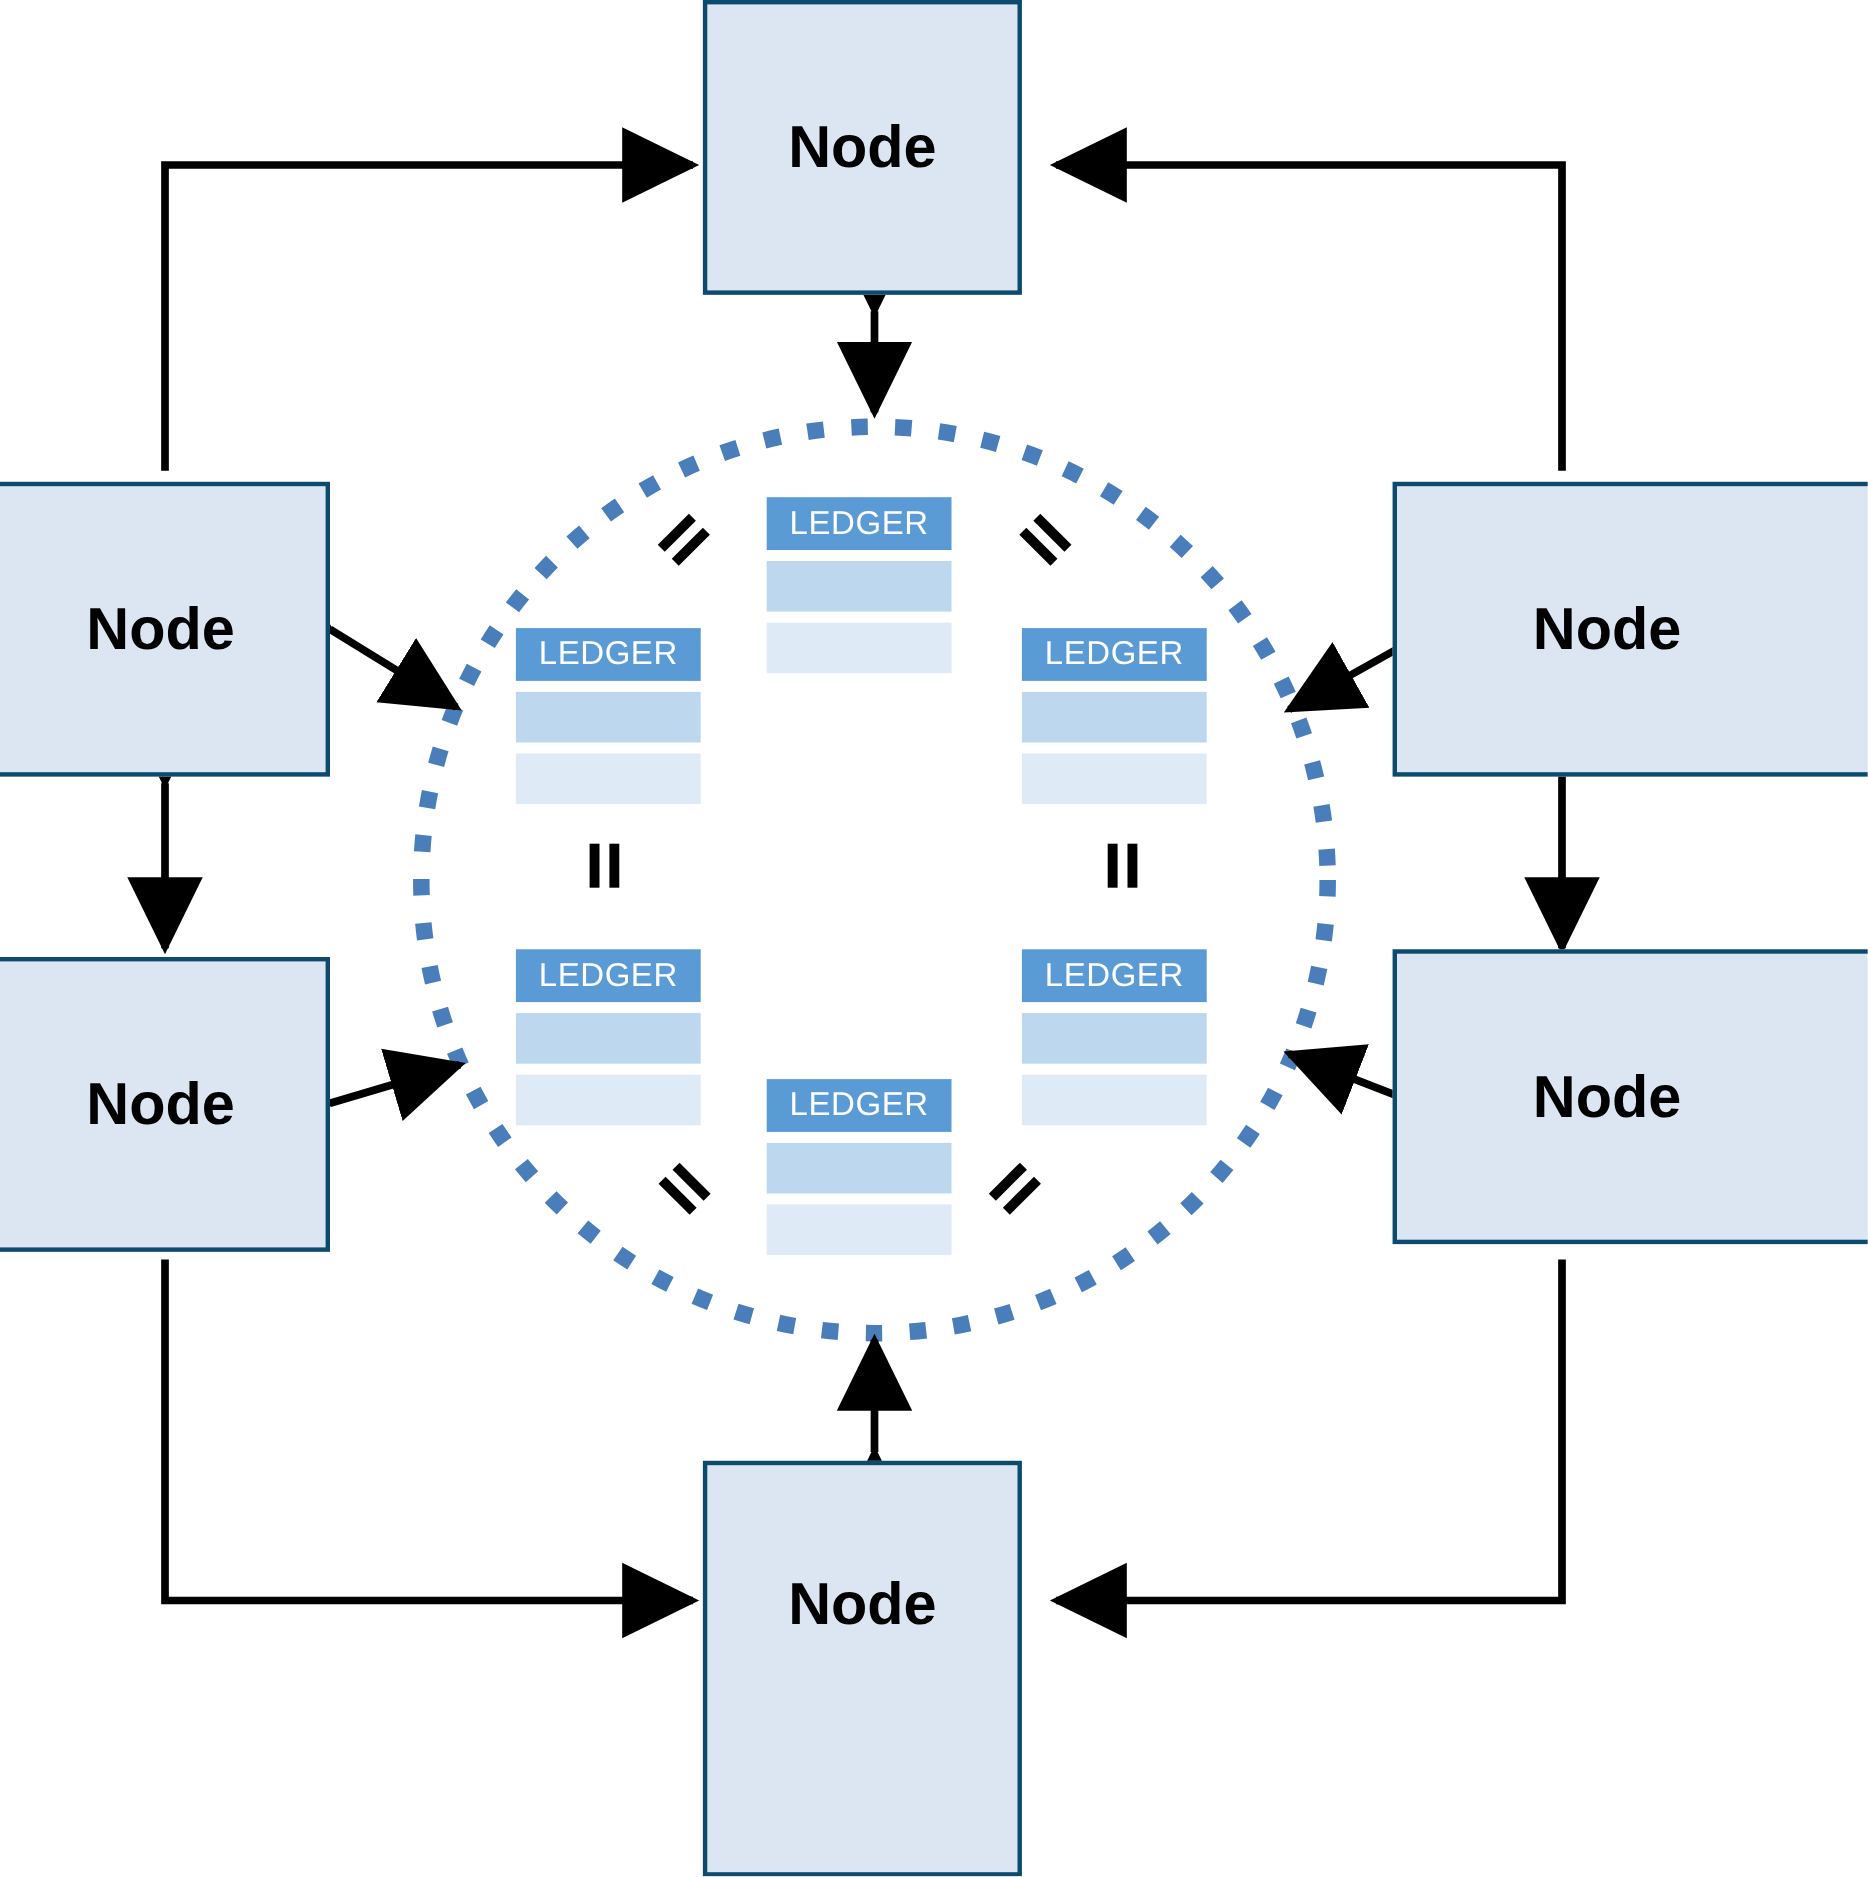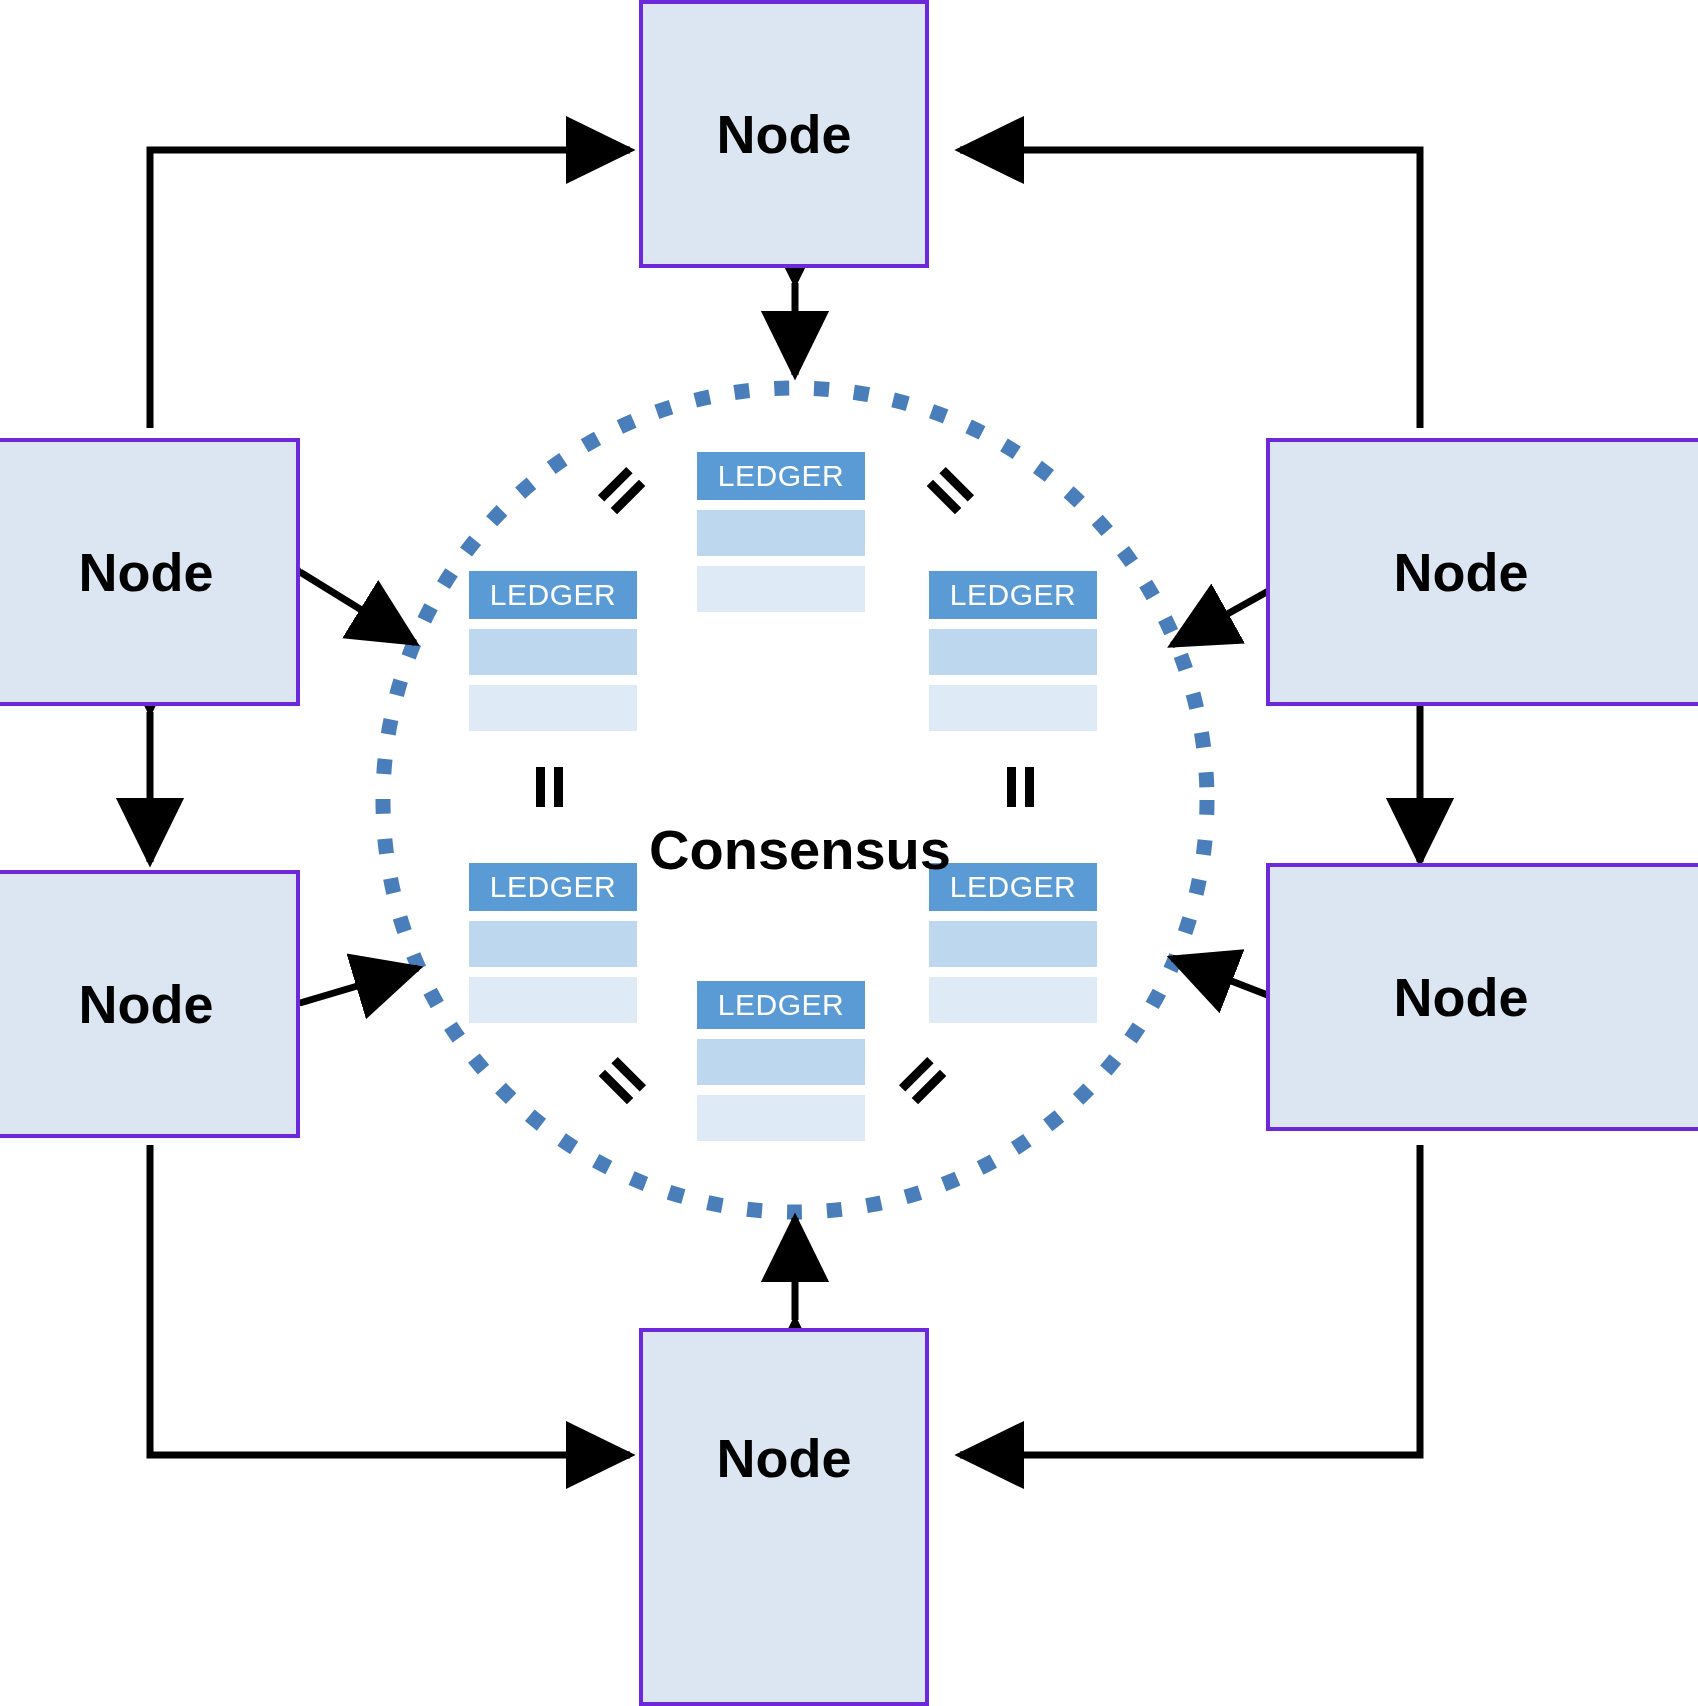--- a/index.html
+++ b/index.html
@@ -15,21 +15,21 @@
     width: 1698px;
     height: 1706px;
     background: #ffffff;
     overflow: hidden;
   }
   
   .node-box {
     position: absolute;
     box-sizing: border-box;
     background: #dce6f2;
-    border: 4px solid #6d28d9;
+    border: 4px solid #0c4a6e;
     display: flex;
     align-items: center;
     justify-content: center;
   }
   .node-label {
     font-family: "Liberation Sans", sans-serif;
     font-weight: bold;
     font-size: 54px;
     color: #000000;
     letter-spacing: 0px;
@@ -247,15 +247,14 @@
   </div>
   <div class="eq" style="left:602px; top:1063px; transform:rotate(45deg);">
     <i class="a"></i>
       <i class="b"></i>
   </div>
   <div class="eq" style="left:903px; top:1063px; transform:rotate(-45deg);">
     <i class="a"></i>
       <i class="b"></i>
   </div>
 
-  <div id="consensus-label">Consensus</div>
 
 </div>
 
 </body></html>

